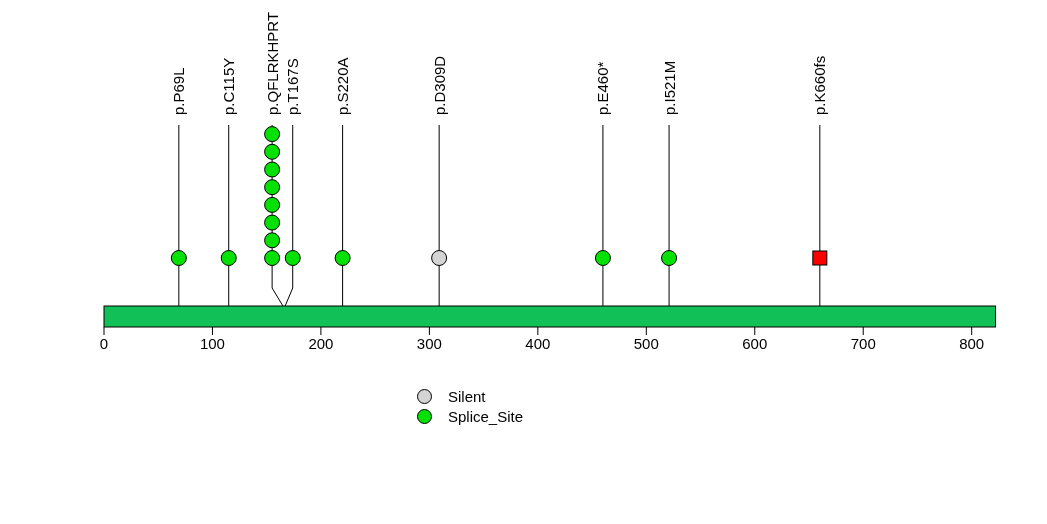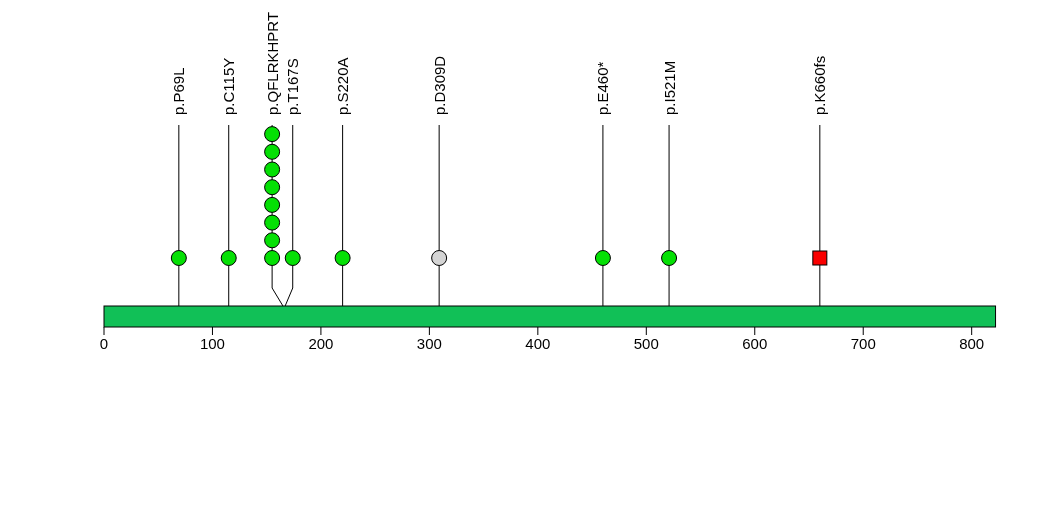--- a/index.html
+++ b/index.html
@@ -101,14 +101,22 @@
       <text transform="translate(439.1414,115) rotate(-90)" text-anchor="start" dominant-baseline="central" font-size="15" fill="#000000">p.D309D</text>
       <circle cx="602.9159999999999" cy="258" r="7.5" fill="#05E005" stroke="#000000" stroke-width="1"></circle>
       <text transform="translate(602.9159999999999,115) rotate(-90)" text-anchor="start" dominant-baseline="central" font-size="15" fill="#000000">p.E460*</text>
       <circle cx="669.0766" cy="258" r="7.5" fill="#05E005" stroke="#000000" stroke-width="1"></circle>
       <text transform="translate(669.0766,115) rotate(-90)" text-anchor="start" dominant-baseline="central" font-size="15" fill="#000000">p.I521M</text>
       <rect x="812.836" y="251" width="14" height="14" fill="#FA0000" stroke="#000000" stroke-width="1"></rect>
       <text transform="translate(819.836,115) rotate(-90)" text-anchor="start" dominant-baseline="central" font-size="15" fill="#000000">p.K660fs</text>
     </svg>
 
   <div class="legend">
+    <div class="legend-row">
+      <span class="legend-marker circle" style="background: rgb(212, 212, 212);"></span>
+      <span class="legend-label">Silent</span>
+    </div>
+    <div class="legend-row">
+      <span class="legend-marker circle" style="background: rgb(5, 224, 5);"></span>
+      <span class="legend-label">Splice_Site</span>
+    </div>
   </div>
 </div>
 
 </body></html>

